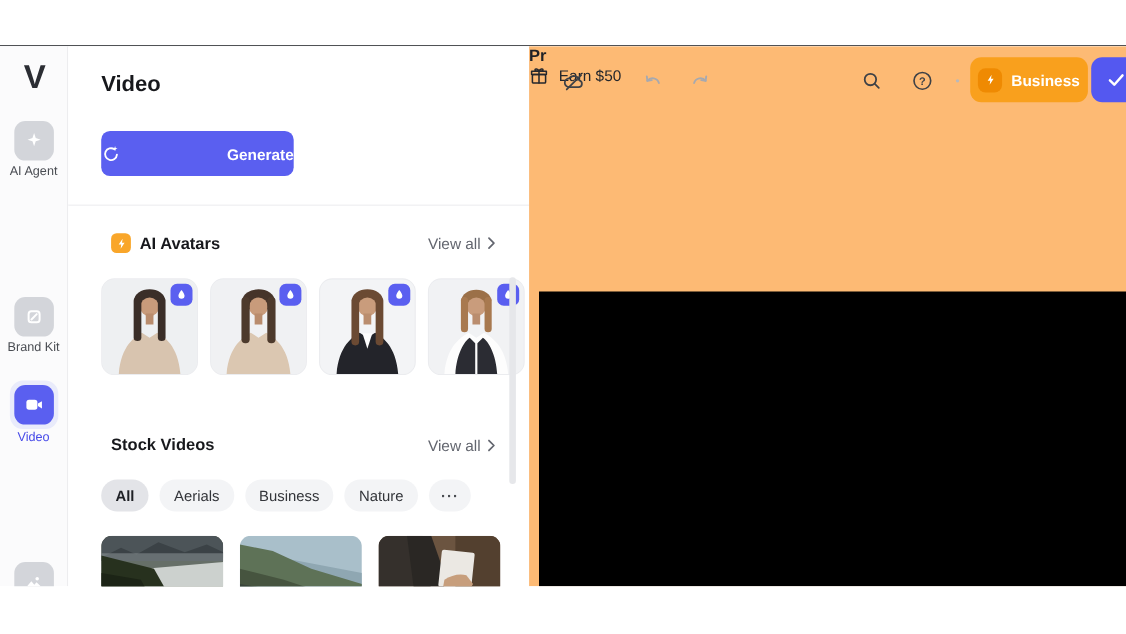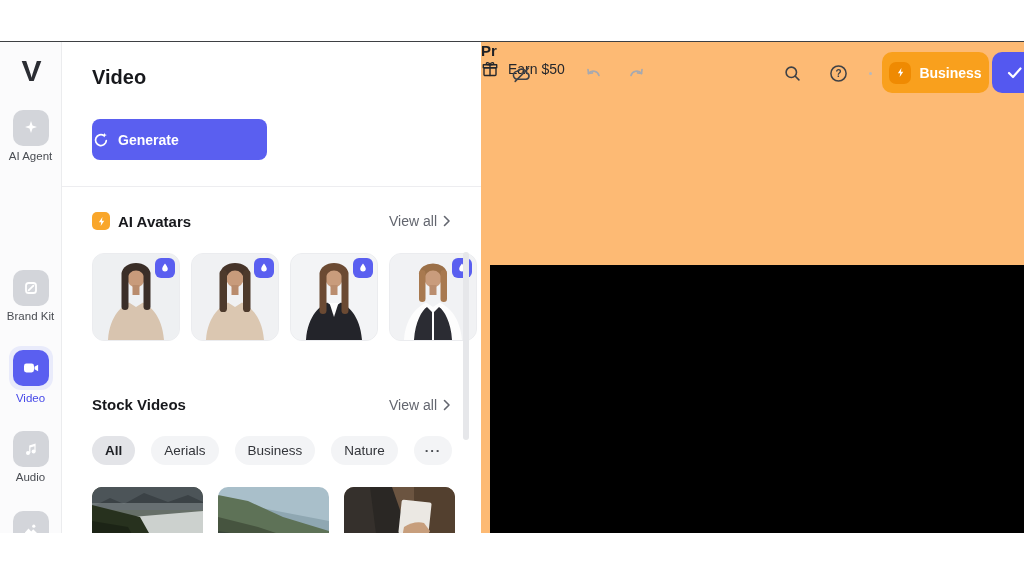--- a/index.html
+++ b/index.html
@@ -13,40 +13,40 @@
   .nav-item{position:absolute;left:0;width:61px;text-align:center;cursor:pointer;}
   .nav-ic{display:inline-flex;align-items:center;justify-content:center;width:36px;height:36px;border-radius:10px;background:#d3d5da;}
   .nav-label{margin-top:4px;font-size:11.5px;color:#4a4d53;}
   .nav-item.active .pill{display:inline-flex;align-items:center;justify-content:center;width:44px;height:44px;border-radius:12px;background:#e9ebfb;}
   .nav-item.active .nav-ic{background:#5a5ff0;}
   .nav-item.active .nav-label{color:#4649e8;margin-top:2px;}
 
   
   .panel{position:absolute;left:62px;top:0;width:419px;height:100%;background:#fff;border-right:1px solid #e8e9ec;}
   .panel-title{position:absolute;left:30px;top:24px;font-size:20px;font-weight:700;color:#17181c;}
-  .btn{position:absolute;display:flex;align-items:center;justify-content:flex-start;gap:8px;height:41px;border-radius:8px;
+  .btn{position:absolute;display:flex;align-items:center;justify-content:space-between;gap:8px;height:41px;border-radius:8px;
        font-size:14px;font-weight:600;cursor:pointer;}
   .btn-generate{left:30px;top:77px;width:175px;background:#5a5ff0;color:#fff;}
   .btn-upload{left:219px;top:77px;width:177px;background:#f4f4f6;color:#27292e;}
   .divider{position:absolute;left:0;top:144px;width:100%;height:1px;background:#ededf0;}
 
-  .sec-head{position:absolute;left:30px;right:30px;display:flex;align-items:center;text-align:right;}
+  .sec-head{position:absolute;left:39px;right:30px;display:flex;align-items:center;text-align:right;}
   .sec-head.avatars{top:170px;}
   .sec-head.stock{top:354px;}
   .sec-badge{display:inline-flex;align-items:center;justify-content:center;width:18px;height:18px;border-radius:5px;background:#f9a62a;margin-right:8px;}
   .sec-title{font-size:15px;font-weight:700;color:#17181c;}
   .view-all{margin-left:auto;display:flex;align-items:center;gap:6px;font-size:14px;color:#63666f;cursor:pointer;}
 
   .avatar-row{position:absolute;left:30px;top:211px;display:flex;gap:11px;}
   .avatar-card{position:relative;width:86px;height:86px;border-radius:12px;overflow:hidden;border:1px solid #ebecef;background:#f1f2f4;cursor:pointer;}
   .avatar-card svg{display:block;}
   .av-badge{position:absolute;top:4px;right:4px;width:20px;height:20px;border-radius:6px;background:#5a5ff0;display:flex;align-items:center;justify-content:center;}
   .scrollbar{position:absolute;left:401px;top:210px;width:6px;height:188px;border-radius:3px;background:#e6e7ea;cursor:pointer;}
 
-  .chip-row{position:absolute;left:30px;top:394px;display:flex;align-items:center;gap:16px;}
+  .chip-row{position:absolute;left:30px;top:394px;display:flex;align-items:center;gap:10px;}
   .chip{height:29px;display:inline-flex;align-items:center;padding:0 13px;border-radius:15px;background:#f3f4f6;
         font-size:13.5px;font-weight:500;color:#33353a;cursor:pointer;white-space:nowrap;}
   .chip.selected{background:#e3e4e8;font-weight:700;color:#1e2025;}
   .chip.more{padding:0 11px;font-weight:800;letter-spacing:1px;color:#4a4d52;}
 
   .thumb-row{position:absolute;left:30px;top:445px;display:flex;gap:15px;}
   .thumb{width:111px;height:62px;border-radius:10px;overflow:hidden;cursor:pointer;}
   .thumb svg{display:block;}
 
   
@@ -97,30 +97,20 @@
         <span class="nav-ic">
           <svg width="20" height="20" viewBox="0 0 20 20">
               <rect x="3" y="5.5" width="10" height="9" rx="2.4" fill="#fff"></rect>
               <path d="M13.5 8.8l3.6-2.1v6.6l-3.6-2.1z" fill="#fff"></path>
             </svg>
         </span>
       </span>
       <div class="nav-label">Video</div>
     </div>
 
-    <div class="nav-item" style="top:389px">
-      <span class="nav-ic">
-        <svg width="20" height="20" viewBox="0 0 20 20" fill="#fff">
-            <circle cx="7" cy="14" r="2"></circle>
-            <circle cx="12.6" cy="12.4" r="2"></circle>
-            <path d="M8.2 14V6.4l6.4-1.8v7.8h-1.2V7.2L9.4 8.6V14z"></path>
-          </svg>
-      </span>
-      <div class="nav-label">Audio</div>
-    </div>
 
     <div class="nav-item" style="top:469px">
       <span class="nav-ic">
         <svg width="20" height="20" viewBox="0 0 20 20" fill="#fff">
             <path d="M4 13.5l3.5-4 2.7 3 2-2.2 3.8 3.7V15a1.5 1.5 0 0 1-1.5 1.5h-9A1.5 1.5 0 0 1 4 15z"></path>
             <circle cx="12.8" cy="7.2" r="1.6"></circle>
           </svg>
       </span>
       <div class="nav-label"></div>
     </div>

